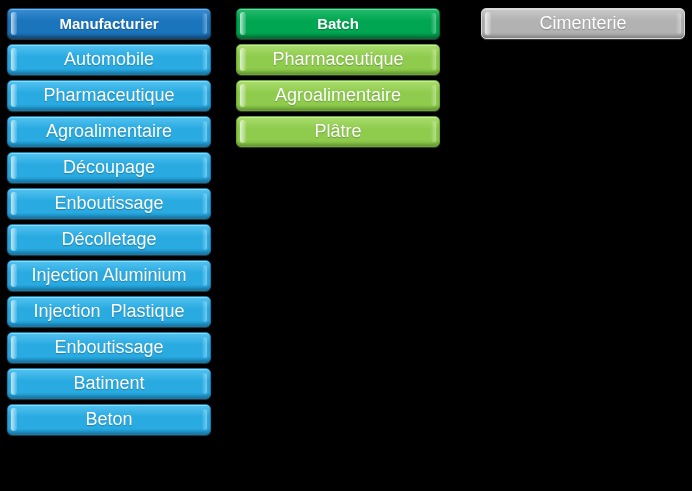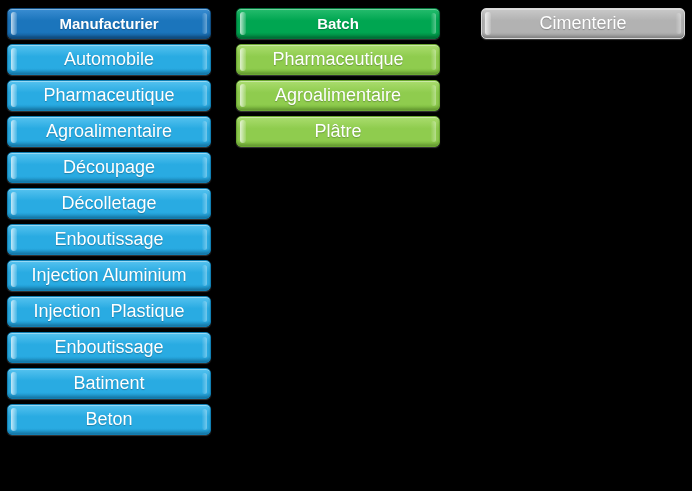--- a/index.html
+++ b/index.html
@@ -110,24 +110,24 @@
     <div class="btn item">
       <span class="label">Pharmaceutique</span>
     </div>
     <div class="btn item">
       <span class="label">Agroalimentaire</span>
     </div>
     <div class="btn item">
       <span class="label">Découpage</span>
     </div>
     <div class="btn item">
-      <span class="label">Décolletage</span>
+      <span class="label">Enboutissage</span>
     </div>
     <div class="btn item">
-      <span class="label">Enboutissage</span>
+      <span class="label">Décolletage</span>
     </div>
     <div class="btn item">
       <span class="label">Injection Aluminium</span>
     </div>
     <div class="btn item">
       <span class="label">Injection  Plastique</span>
     </div>
     <div class="btn item">
       <span class="label">Enboutissage</span>
     </div>

